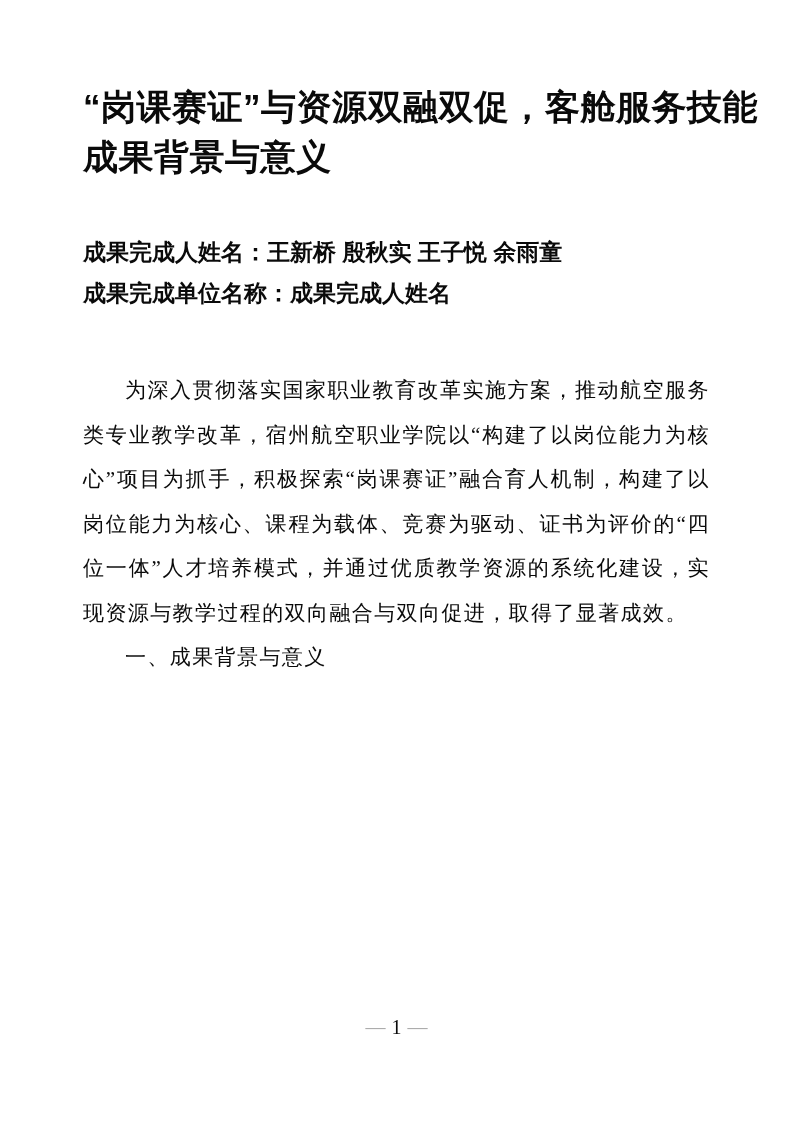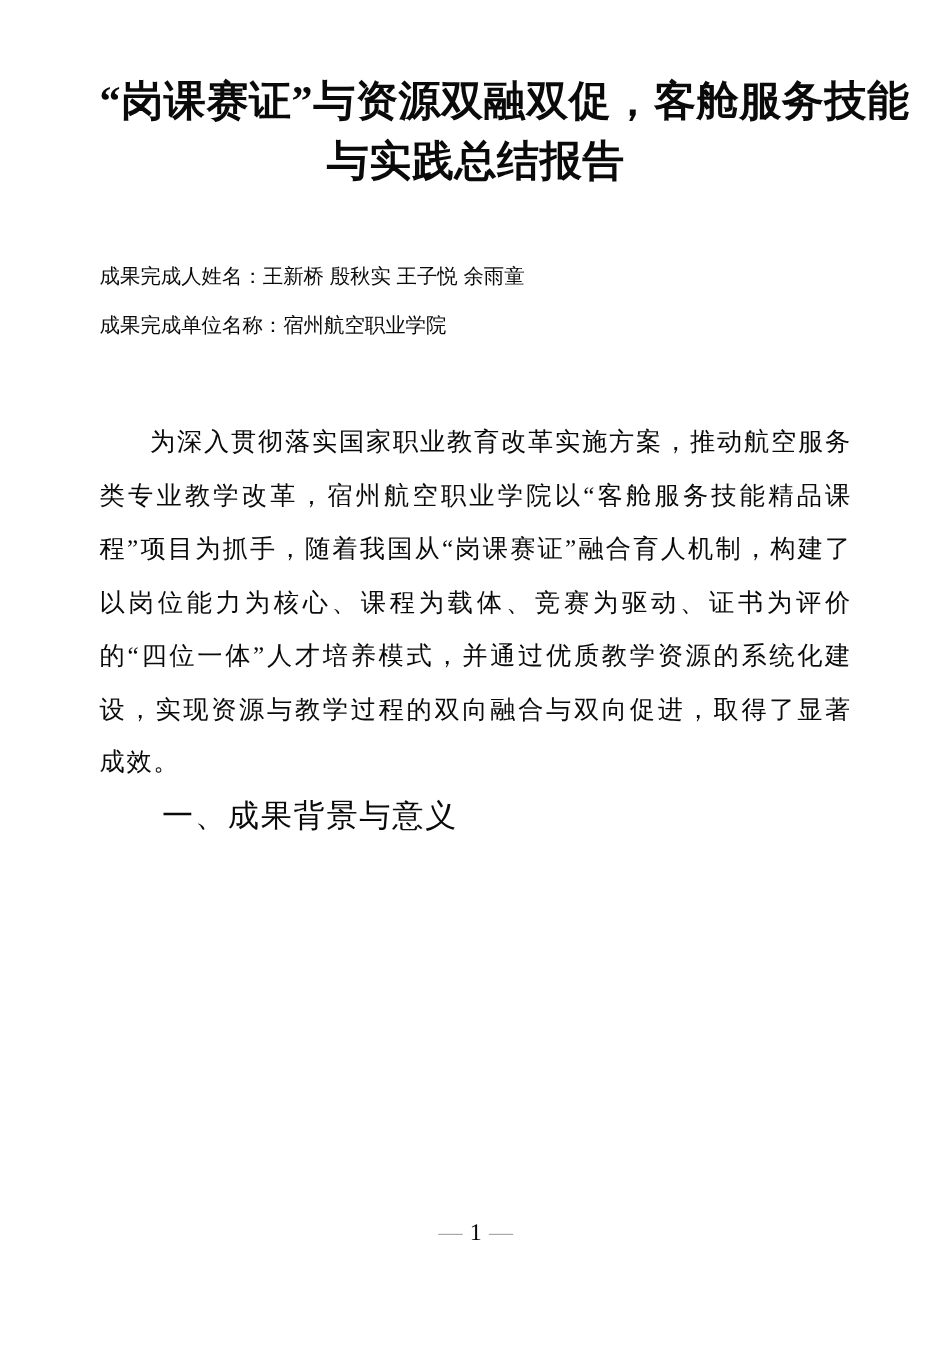--- a/index.html
+++ b/index.html
@@ -14,54 +14,53 @@
     background: #ffffff;
     overflow: hidden;
     font-family: "Liberation Serif", "DejaVu Serif", serif;
     color: #0a0a0a;
     box-sizing: border-box;
   }
   .content {
     padding: 0 83px;
   }
   .doc-title {
-    margin-top: 60px;
-    text-align: center;
+    margin-top: 82px;
     font-size: 35px;
     line-height: 50px;
     font-weight: bold;
     letter-spacing: 0.5px;
-    font-family: Liberation Serif, serif;
+    font-family: Liberation Sans, sans-serif;
   }
   .doc-title .title-line {
     white-space: nowrap;
   }
   .meta-block {
     margin-top: 50px;
     font-family: "Liberation Sans", "DejaVu Sans", sans-serif;
-    font-weight: 400;
-    font-size: 17px;
+    font-weight: 700;
+    font-size: 23px;
     line-height: 41px;
   }
   .body-block {
     margin-top: 54px;
     font-size: 21px;
     line-height: 44.5px;
     letter-spacing: 1.4px;
     text-align: justify;
   }
   .paragraph {
     text-indent: 2em;
     margin: 0;
   }
   .section-heading {
     text-indent: 2em;
     margin: 0;
     font-weight: normal;
-    font-size: 26px;
+    font-size: 21px;
   }
   .footer {
     position: absolute;
     left: 0;
     top: 1016px;
     width: 100%;
     text-align: center;
     font-size: 20px;
     color: #0a0a0a;
   }
@@ -72,30 +71,30 @@
   }
 </style>
 </head>
 <body>
 
 <div class="page">
   <div class="content">
 
     <div class="doc-title">
       <div class="title-line">“岗课赛证”与资源双融双促，客舱服务技能</div>
-      <div class="title-line">与实践总结报告</div>
+      <div class="title-line">成果背景与意义</div>
     </div>
 
     <div class="meta-block">
       <div>成果完成人姓名：王新桥 殷秋实 王子悦 余雨童</div>
-      <div>成果完成单位名称：宿州航空职业学院</div>
+      <div>成果完成单位名称：成果完成人姓名</div>
     </div>
 
     <div class="body-block">
-      <p class="paragraph">为深入贯彻落实国家职业教育改革实施方案，推动航空服务类专业教学改革，宿州航空职业学院以“客舱服务技能精品课程”项目为抓手，随着我国从“岗课赛证”融合育人机制，构建了以岗位能力为核心、课程为载体、竞赛为驱动、证书为评价的“四位一体”人才培养模式，并通过优质教学资源的系统化建设，实现资源与教学过程的双向融合与双向促进，取得了显著成效。</p>
+      <p class="paragraph">为深入贯彻落实国家职业教育改革实施方案，推动航空服务类专业教学改革，宿州航空职业学院以“构建了以岗位能力为核心”项目为抓手，积极探索“岗课赛证”融合育人机制，构建了以岗位能力为核心、课程为载体、竞赛为驱动、证书为评价的“四位一体”人才培养模式，并通过优质教学资源的系统化建设，实现资源与教学过程的双向融合与双向促进，取得了显著成效。</p>
       <p class="section-heading">一、成果背景与意义</p>
     </div>
 
   </div>
 
   <div class="footer">
     <span class="dash">—</span><span>1</span><span class="dash">—</span>
   </div>
 </div>
 

